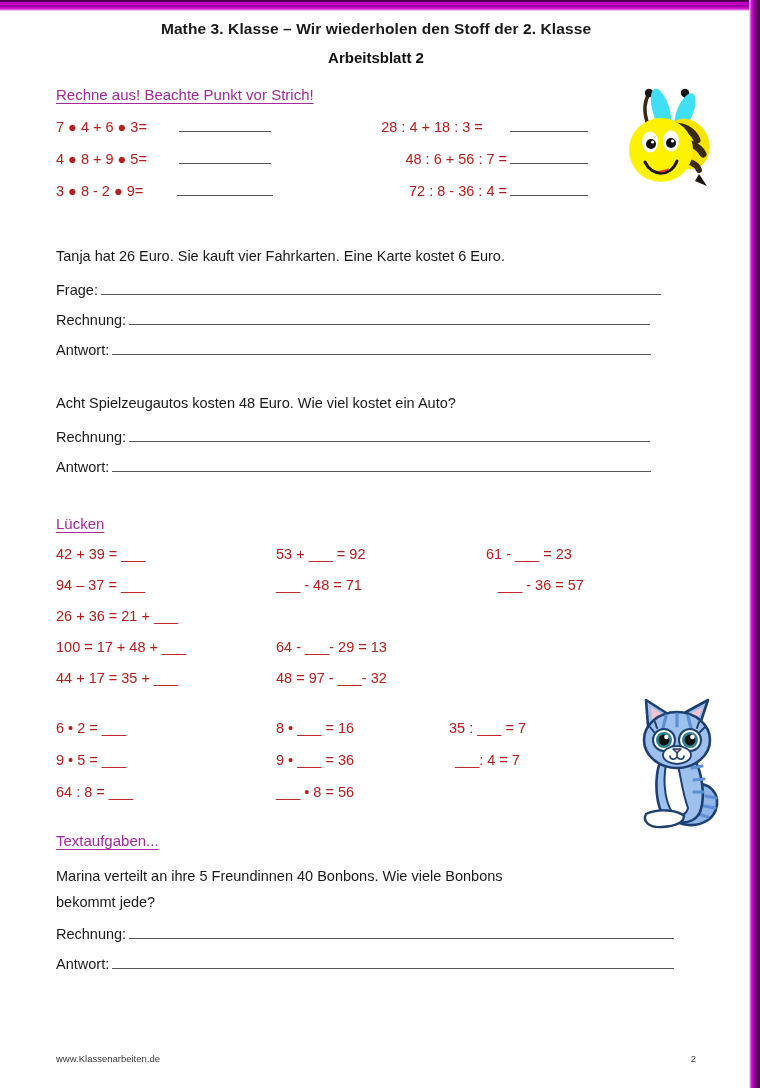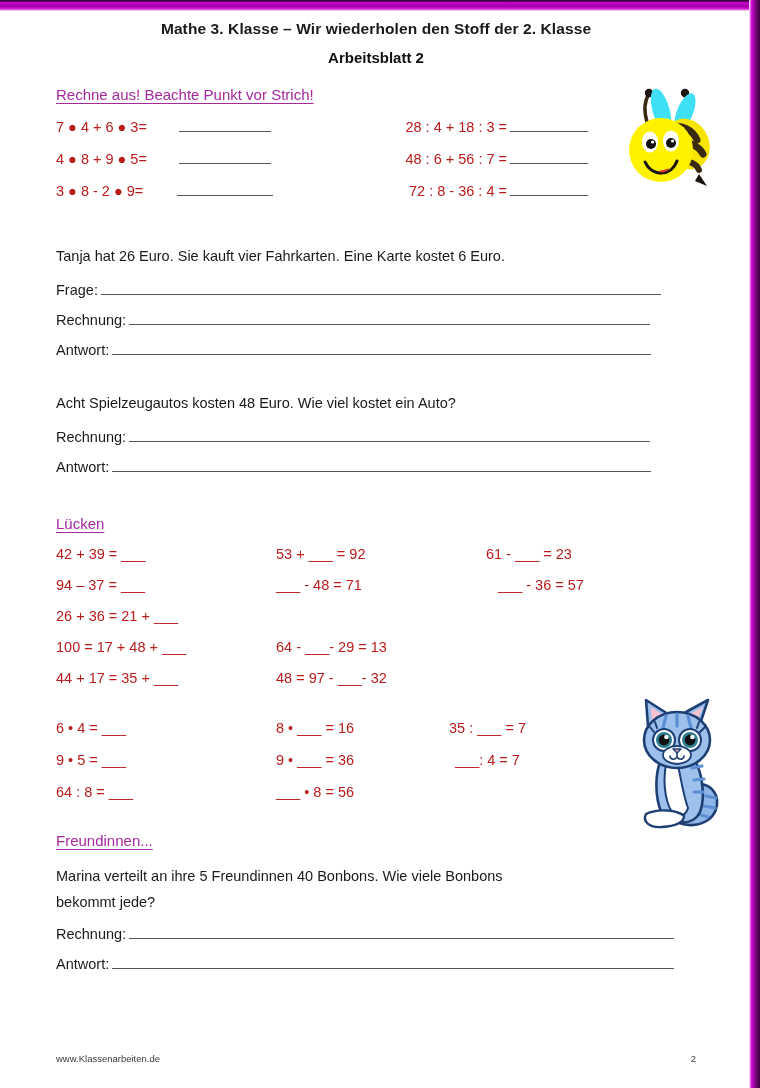--- a/index.html
+++ b/index.html
@@ -148,21 +148,21 @@
 
     <div style="height:20px"></div>
     <div class="ml">
       <div class="section-head">Rechne aus! Beachte Punkt vor Strich!</div>
 
       <div style="height:14px"></div>
 
       <div class="row" style="margin-top:2px">
         <span class="expr" style="width:120px">7 ● 4 + 6 ● 3=</span>
         <span class="fill-line" style="width:92px"></span>
-        <span class="expr" style="width:150px; margin-left:86px; text-align:right">28 : 4 + 18 : 3 =</span>
+        <span class="expr" style="width:150px; margin-left:86px; text-align:center">28 : 4 + 18 : 3 =</span>
         <span class="fill-line" style="width:78px"></span>
       </div>
 
       <div class="row" style="margin-top:16px">
         <span class="expr" style="width:120px">4 ● 8 + 9 ● 5=</span>
         <span class="fill-line" style="width:92px"></span>
         <span class="expr" style="width:150px; margin-left:86px; text-align:right">48 : 6 + 56 : 7 =</span>
         <span class="fill-line" style="width:78px"></span>
       </div>
 
@@ -231,38 +231,38 @@
       </div>
       <div class="row" style="margin-top:15px">
         <span class="expr" style="width:220px">44 + 17 = 35 + ___</span>
         <span class="expr" style="width:210px">48 = 97 - ___- 32</span>
       </div>
     </div>
 
     <div style="height:34px"></div>
     <div class="ml">
       <div class="row">
-        <span class="expr" style="width:220px">6 • 4 = ___</span>
+        <span class="expr" style="width:220px">6 • 2 = ___</span>
         <span class="expr" style="width:173px">8 • ___ = 16</span>
         <span class="expr">35 : ___ = 7</span>
       </div>
       <div class="row" style="margin-top:16px">
         <span class="expr" style="width:220px">9 • 5 = ___</span>
         <span class="expr" style="width:173px">9 • ___ = 36</span>
         <span class="expr" style="padding-left:6px">___: 4 = 7</span>
       </div>
       <div class="row" style="margin-top:16px">
         <span class="expr" style="width:220px">64 : 8 = ___</span>
         <span class="expr" style="width:173px">___ • 8 = 56</span>
       </div>
     </div>
 
     <div style="height:32px"></div>
     <div class="ml">
-      <div class="section-head">Freundinnen...</div>
+      <div class="section-head">Textaufgaben...</div>
 
       <div style="height:14px"></div>
       <div class="prose">Marina verteilt an ihre 5 Freundinnen 40 Bonbons. Wie viele Bonbons</div>
       <div class="prose">bekommt jede?</div>
 
       <div class="fill-row" style="margin-top:10px">
         <span class="fill-label">Rechnung:</span>
         <span class="fill-line" style="width:545px"></span>
       </div>
       <div class="fill-row">

